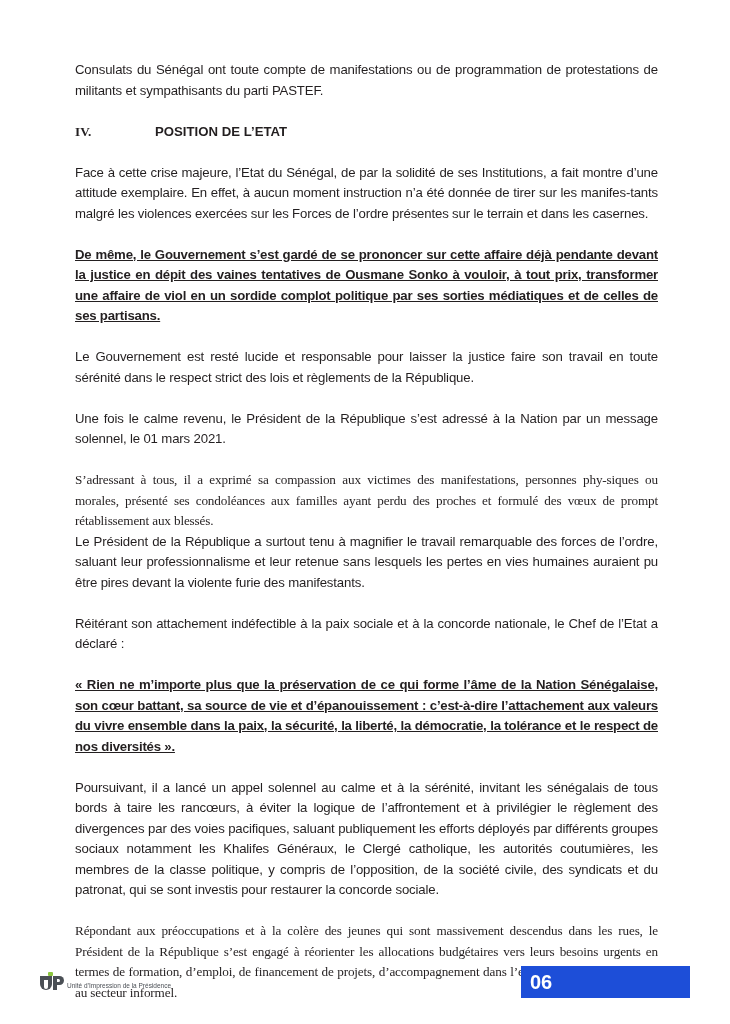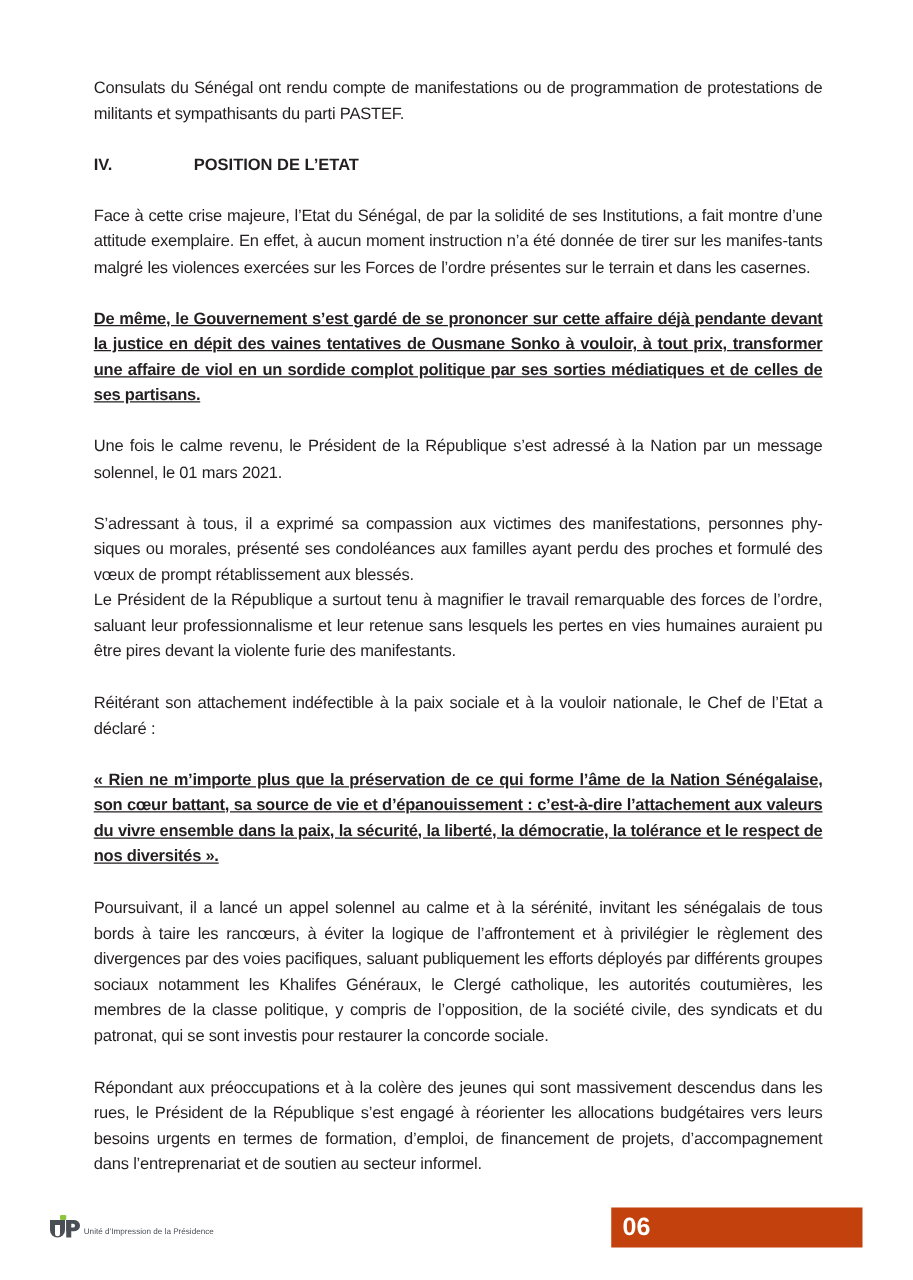--- a/index.html
+++ b/index.html
@@ -1,53 +1,54 @@
 <!DOCTYPE html>
 <html><head>
 <meta charset="utf-8">
 <style>
   html, body { margin: 0; padding: 0; background: #ffffff; }
   body { width: 730px; height: 1024px; position: relative; overflow: hidden;
          font-family: "Liberation Sans", "DejaVu Sans", sans-serif; color: #231f20; }
   .page { position: absolute; left: 75px; top: 60px; width: 583px; }
   .p { font-size: 13.2px; line-height: 20.5px; text-align: justify; margin: 0 0 20.5px 0; letter-spacing: -0.15px; }
-  .p.tight { margin-bottom: 0; }
+  .p.tight { margin-bottom: 0; font-family: Liberation Serif, serif; }
   .b { font-weight: bold; letter-spacing: -0.2px; text-decoration: underline; }
   .heading { font-size: 13.2px; font-weight: bold; line-height: 20.5px; margin: 0 0 20.5px 0; display: flex; }
-  .heading .num { width: 80px; }
+  .heading .num { width: 80px; font-family: Liberation Serif, serif; }
   .footer-logo { position: absolute; left: 40px; top: 972px; display: flex; align-items: flex-end; }
   .logo-mark { position: relative; width: 25px; height: 18px; }
   .logo-u { position: absolute; left: 0; top: 4px; width: 12px; height: 14px; background: #4a4f55; border-radius: 0 0 6px 6px; }
   .logo-u-inner { position: absolute; left: 4px; top: 4px; width: 4px; height: 9px; background: #fff; border-radius: 0 0 2px 2px; }
   .logo-dot { position: absolute; left: 8px; top: 0; width: 5px; height: 4px; background: #8cc63f; border-radius: 1px; }
   .logo-p { position: absolute; left: 13px; top: 4px; width: 11px; height: 14px; }
   .logo-p-stem { position: absolute; left: 0; top: 0; width: 4px; height: 14px; background: #4a4f55; }
   .logo-p-bowl { position: absolute; left: 0; top: 0; width: 11px; height: 9px; background: #4a4f55; border-radius: 0 5px 5px 0; }
   .logo-p-hole { position: absolute; left: 4px; top: 3px; width: 3px; height: 3px; background: #fff; border-radius: 0 2px 2px 0; }
   .logo-text { font-size: 6.5px; color: #4a4f55; margin-left: 2px; margin-bottom: 1px; letter-spacing: 0; }
-  .page-badge { position: absolute; left: 489px; top: 966px; width: 201px; height: 32px; background: #c2410c; }
+  .page-badge { position: absolute; left: 521px; top: 966px; width: 169px; height: 32px; background: #1d4ed8; }
   .page-num { position: absolute; left: 9px; top: 3px; font-size: 20px; font-weight: bold; color: #ffffff; line-height: 26px; }
 </style>
 </head>
 <body>
 
 <div class="page">
-  <p class="p">Consulats du Sénégal ont rendu compte de manifestations ou de programmation de protestations de militants et sympathisants du parti PASTEF.</p>
+  <p class="p">Consulats du Sénégal ont toute compte de manifestations ou de programmation de protestations de militants et sympathisants du parti PASTEF.</p>
 
   <div class="heading">
     <span class="num">IV.</span>
     <span>POSITION DE L’ETAT</span>
   </div>
 
   <p class="p">Face à cette crise majeure, l’Etat du Sénégal, de par la solidité de ses Institutions, a fait montre d’une attitude exemplaire. En effet, à aucun moment instruction n’a été donnée de tirer sur les manifes-tants malgré les violences exercées sur les Forces de l’ordre présentes sur le terrain et dans les casernes.</p>
   <p class="p b">De même, le Gouvernement s’est gardé de se prononcer sur cette affaire déjà pendante devant la justice en dépit des vaines tentatives de Ousmane Sonko à vouloir, à tout prix, transformer une affaire de viol en un sordide complot politique par ses sorties médiatiques et de celles de ses partisans.</p>
+  <p class="p">Le Gouvernement est resté lucide et responsable pour laisser la justice faire son travail en toute sérénité dans le respect strict des lois et règlements de la République.</p>
   <p class="p">Une fois le calme revenu, le Président de la République s’est adressé à la Nation par un message solennel, le 01 mars 2021.</p>
   <p class="p tight">S’adressant à tous, il a exprimé sa compassion aux victimes des manifestations, personnes phy-siques ou morales, présenté ses condoléances aux familles ayant perdu des proches et formulé des vœux de prompt rétablissement aux blessés.</p>
   <p class="p">Le Président de la République a surtout tenu à magnifier le travail remarquable des forces de l’ordre, saluant leur professionnalisme et leur retenue sans lesquels les pertes en vies humaines auraient pu être pires devant la violente furie des manifestants.</p>
-  <p class="p">Réitérant son attachement indéfectible à la paix sociale et à la vouloir nationale, le Chef de l’Etat a déclaré :</p>
+  <p class="p">Réitérant son attachement indéfectible à la paix sociale et à la concorde nationale, le Chef de l’Etat a déclaré :</p>
   <p class="p b">« Rien ne m’importe plus que la préservation de ce qui forme l’âme de la Nation Sénégalaise, son cœur battant, sa source de vie et d’épanouissement : c’est-à-dire l’attachement aux valeurs du vivre ensemble dans la paix, la sécurité, la liberté, la démocratie, la tolérance et le respect de nos diversités ».</p>
   <p class="p">Poursuivant, il a lancé un appel solennel au calme et à la sérénité, invitant les sénégalais de tous bords à taire les rancœurs, à éviter la logique de l’affrontement et à privilégier le règlement des divergences par des voies pacifiques, saluant publiquement les efforts déployés par différents groupes sociaux notamment les Khalifes Généraux, le Clergé catholique, les autorités coutumières, les membres de la classe politique, y compris de l’opposition, de la société civile, des syndicats et du patronat, qui se sont investis pour restaurer la concorde sociale.</p>
   <p class="p tight">Répondant aux préoccupations et à la colère des jeunes qui sont massivement descendus dans les rues, le Président de la République s’est engagé à réorienter les allocations budgétaires vers leurs besoins urgents en termes de formation, d’emploi, de financement de projets, d’accompagnement dans l’entreprenariat et de soutien au secteur informel.</p>
 
 </div>
 
 <div class="footer-logo">
   <div class="logo-mark">
     <div class="logo-u">
         <div class="logo-u-inner"></div>

